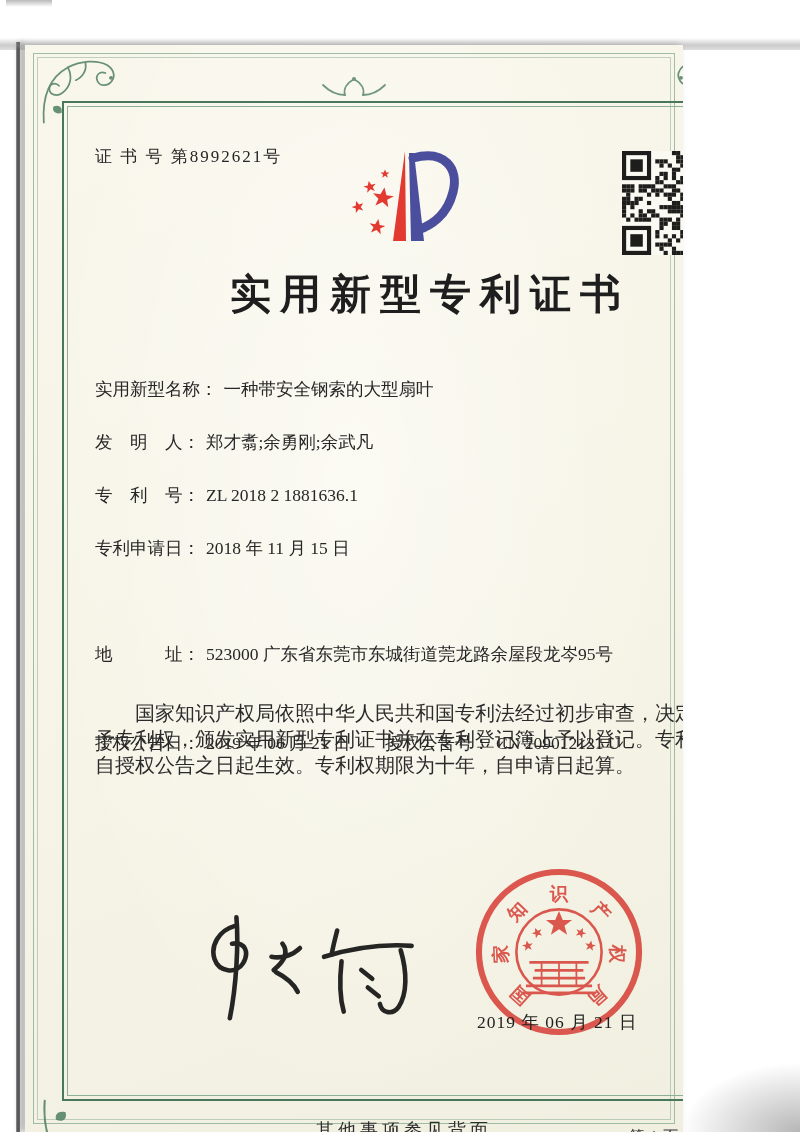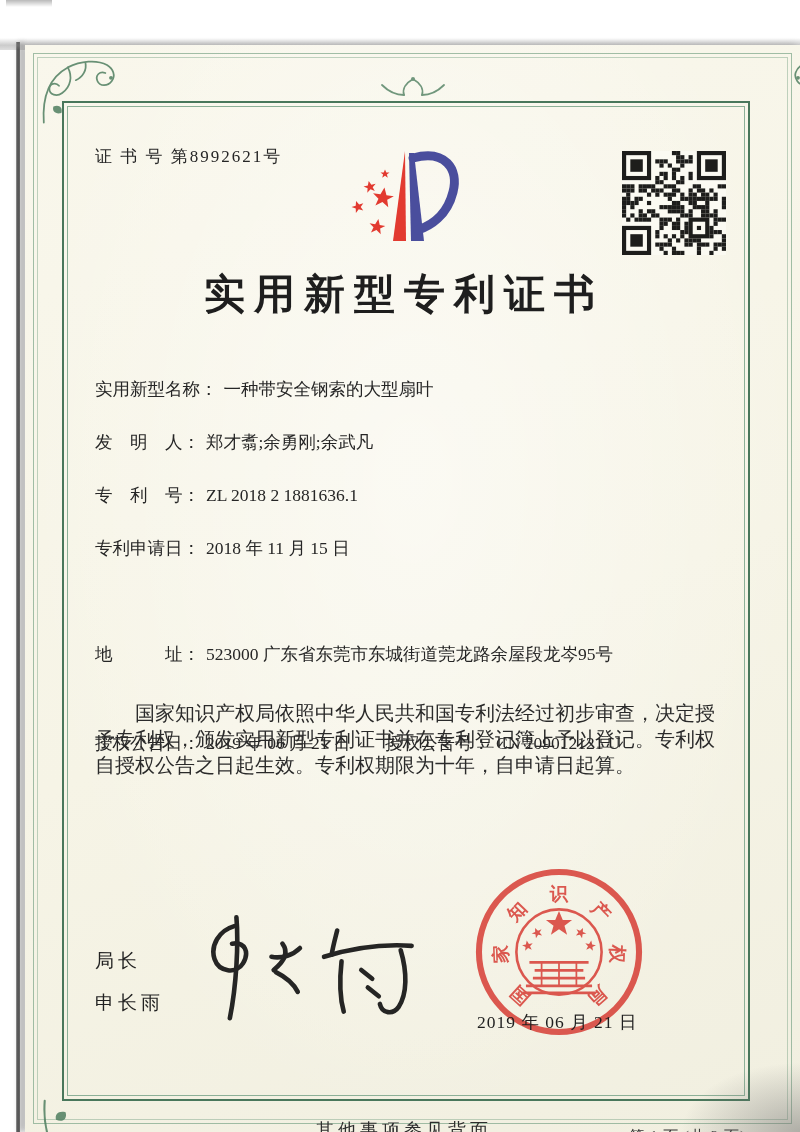--- a/index.html
+++ b/index.html
@@ -10,21 +10,21 @@
   
   .spine-line{position:absolute;left:16px;top:42px;width:4px;height:1090px;
     background:linear-gradient(90deg,#9a9a9a,#4f4f4f 45%,#6b6b6b);box-shadow:3px 0 5px rgba(120,120,120,.45);}
   .top-shadow{position:absolute;left:0;top:38px;width:800px;height:12px;
     background:linear-gradient(180deg,rgba(255,255,255,0),rgba(140,140,140,.45) 60%,rgba(90,90,90,.2));}
   .corner-smudge{position:absolute;left:6px;top:0;width:46px;height:7px;background:linear-gradient(180deg,#b9b9b9,rgba(255,255,255,0));}
   .br-shadow{position:absolute;right:0;bottom:0;width:120px;height:70px;
     background:radial-gradient(ellipse at 100% 100%,rgba(110,110,110,.5),rgba(255,255,255,0) 70%);}
   
   .page{
-    position:absolute;left:25px;top:45px;width:775px;height:1087px;overflow:hidden;
+    position:absolute;left:25px;top:45px;width:658px;height:1087px;overflow:hidden;
     background:
       radial-gradient(ellipse at 50% 40%,rgba(255,255,255,.5),rgba(255,255,255,0) 70%),
       linear-gradient(160deg,#f9f7ec 0%,#f6f4e6 55%,#f1efe0 100%);
     box-shadow:-4px 0 7px rgba(90,90,90,.35);
   }
   .outer-line-1{position:absolute;inset:8px;border:1px solid #83a98e;opacity:.75;pointer-events:none;}
   .outer-line-2{position:absolute;inset:12px;border:1px solid #83a98e;opacity:.5;pointer-events:none;}
   .inner-frame{position:absolute;left:37px;top:56px;width:684px;height:996px;border:2.5px solid #49775b;pointer-events:none;}
   .inner-frame::after{content:"";position:absolute;inset:3px;border:1px solid #8cb097;}
   .flourish{position:absolute;width:105px;height:85px;opacity:.85;}
@@ -32,21 +32,21 @@
   .fl-tl{left:14px;top:12px;transform:scale(.8);transform-origin:0 0;}
   .fl-tr{right:14px;top:12px;transform:scale(-.8,.8);transform-origin:100% 0;}
   .fl-bl{left:14px;top:948px;transform:scale(.95,-.95);transform-origin:0 100%;top:auto;bottom:34px;}
   .fl-br{right:14px;bottom:34px;transform:scale(-.95,-.95);transform-origin:100% 100%;}
   .mid-ornament{position:absolute;left:50%;top:30px;transform:translateX(-50%);width:110px;height:24px;opacity:.8;}
   
   .cert-number{position:absolute;left:70px;top:100px;font-size:17px;letter-spacing:2px;color:#262626;}
   .logo{position:absolute;left:308px;top:98px;width:156px;height:118px;}
   .qr{position:absolute;left:597px;top:106px;width:104px;height:88px;}
   .title{position:absolute;left:37px;top:222px;width:684px;text-align:center;
-    font-size:41px;font-weight:700;letter-spacing:9px;color:#1e1e1e;}
+    font-size:41px;font-weight:700;letter-spacing:9px;color:#1e1e1e;padding-left:26px;}
   
   .field-row{position:absolute;left:70px;width:640px;font-size:17.5px;white-space:nowrap;}
   .field-label{color:#262626;}
   .field-value{margin-left:6px;color:#262626;}
   .pair2{position:absolute;left:290px;top:0;}
   
   .body-text{position:absolute;left:70px;top:655px;width:620px;font-size:20px;line-height:26px;
     text-align:justify;color:#2a2a2a;}
   .body-text p{margin:0;text-indent:2em;}
   
@@ -375,24 +375,20 @@
     <span class="field-label">授权公告日：</span><span class="field-value">2019 年 06 月 21 日</span>
     <span class="pair2">
       <span class="field-label">授权公告号：</span><span class="field-value">CN 209012121 U</span>
     </span>
   </div>
 
   <div class="body-text">
     <p>国家知识产权局依照中华人民共和国专利法经过初步审查，决定授予专利权，颁发实用新型专利证书并在专利登记簿上予以登记。专利权自授权公告之日起生效。专利权期限为十年，自申请日起算。</p>
   </div>
 
-  <div class="signer">
-    <div>局长</div>
-    <div class="name">申长雨</div>
-  </div>
 
   <div class="signature">
     <svg viewBox="0 0 210 100" fill="none" stroke="#161616" stroke-width="4.2" stroke-linecap="round" stroke-linejoin="round" opacity="0.93">
       <path d="M34,12 C20,16 12,30 16,42 C20,54 36,56 42,46 C48,36 44,26 32,28"></path>
       <path d="M36,4 C38,28 36,66 30,96"></path>
       <path d="M78,28 C84,36 80,44 70,52"></path>
       <path d="M68,40 C78,42 88,38 94,32"></path>
       <path d="M72,54 C80,58 88,64 92,72"></path>
       <path d="M128,16 C126,24 124,31 123,38"></path>
       <path d="M116,40 C142,32 168,28 196,30"></path>

